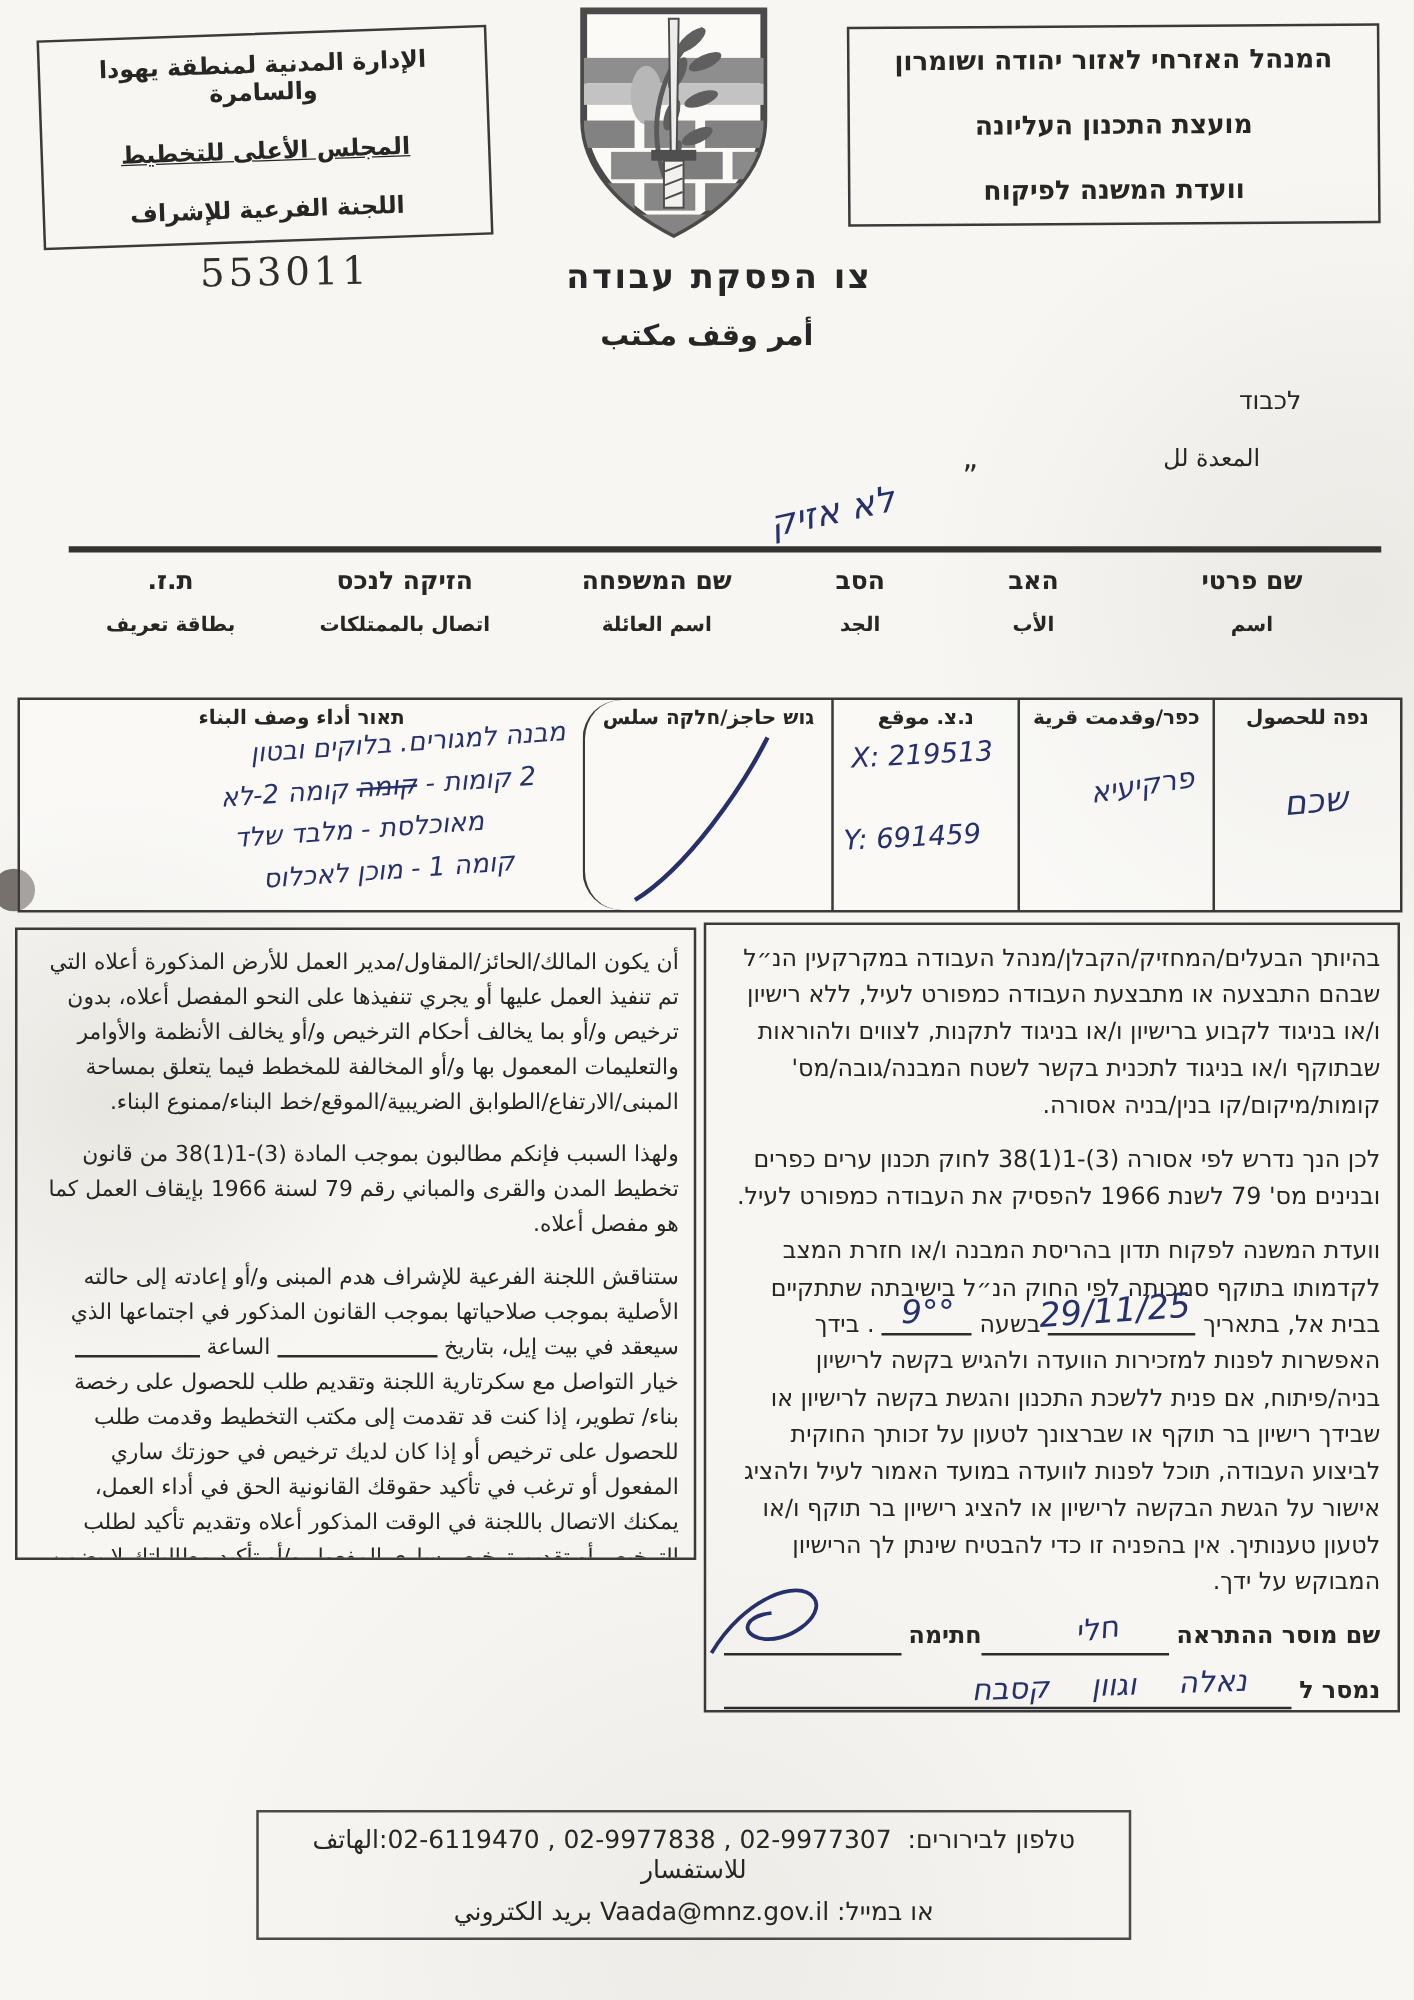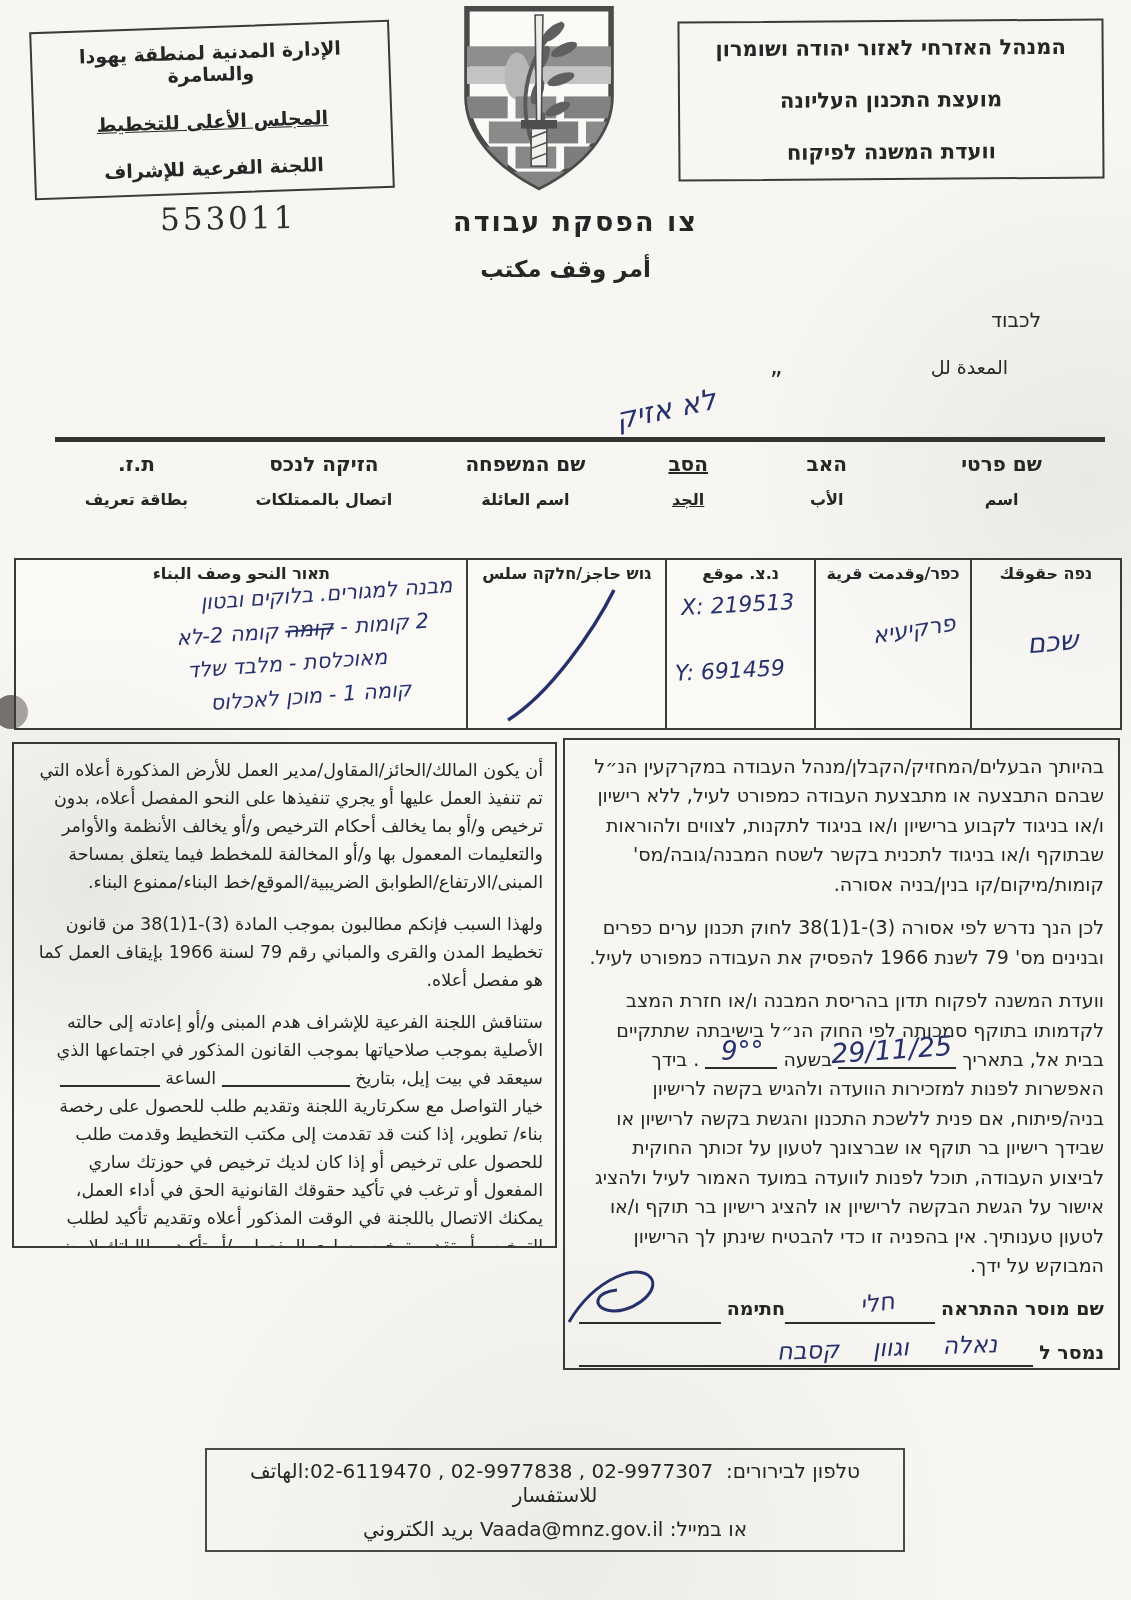--- a/index.html
+++ b/index.html
@@ -128,60 +128,60 @@
 
   <div class="parties" style="left:55px;top:452px;width:1050px;">
     <div class="pcol" style="width:19.7%;">
       <span class="he">שם פרטי</span>
       <span class="ar">اسم</span>
     </div>
     <div class="pcol" style="width:13.6%;">
       <span class="he">האב</span>
       <span class="ar">الأب</span>
     </div>
-    <div class="pcol" style="width:12.8%;text-decoration:underline;">
+    <div class="pcol" style="width:12.8%;">
       <span class="he">הסב</span>
       <span class="ar">الجد</span>
     </div>
     <div class="pcol" style="width:18.2%;">
       <span class="he">שם המשפחה</span>
       <span class="ar">اسم العائلة</span>
     </div>
     <div class="pcol" style="width:20.2%;">
       <span class="he">הזיקה לנכס</span>
       <span class="ar">اتصال بالممتلكات</span>
     </div>
     <div class="pcol" style="width:15.5%;">
       <span class="he">ת.ז.</span>
       <span class="ar">بطاقة تعريف</span>
     </div>
   </div>
 
   <div class="dtable" style="left:14px;top:558px;width:1108px;height:172px;">
     <div class="dcell" style="width:13.6%;">
-      <span class="lbl">נפה حقوقك</span>
+      <span class="lbl">נפה للحصول</span>
       <span class="hw" style="position:absolute;top:66px;right:42px;font-size:27px;transform:rotate(-5deg);">שכם</span>
     </div>
     <div class="dcell" style="width:14.1%;">
       <span class="lbl">כפר/وقدمت قرية</span>
       <span class="hw" style="position:absolute;top:56px;right:14px;font-size:23px;transform:rotate(-9deg);">פרקיעיא</span>
     </div>
     <div class="dcell" style="width:13.5%;">
       <span class="lbl">נ.צ. موقع</span>
       <span class="hw ltr" style="position:absolute;top:32px;left:14px;font-size:22px;transform:rotate(-3deg);">X: 219513</span>
       <span class="hw ltr" style="position:absolute;top:98px;left:8px;font-size:22px;transform:rotate(-3deg);">Y: 691459</span>
     </div>
-    <div class="dcell" style="width:18%;">
+    <div class="dcell" style="width:18%;border-radius:31px;">
       <span class="lbl">גוש حاجز/חלקה سلس</span>
       <svg style="position:absolute;left:30px;top:22px;" width="130" height="145" viewBox="0 0 130 145">
         <path d="M10 138 C52 112 96 48 116 8" fill="none" stroke="#26306b" stroke-width="3.5"></path>
       </svg>
     </div>
     <div class="dcell" style="width:40.8%;">
-      <span class="lbl">תאור النحو وصف البناء</span>
+      <span class="lbl">תאור أداء وصف البناء</span>
       <div class="hw" style="position:absolute;top:24px;right:10px;left:6px;font-size:21px;line-height:1.6;
                   transform:rotate(-4deg);direction:rtl;white-space:normal;">
         <div>מבנה למגורים. בלוקים ובטון</div>
         <div style="padding-right:26px;">
           <span>2 קומות - </span><span class="strike">קומה</span><span> קומה 2-לא</span>
         </div>
         <div style="padding-right:70px;">מאוכלסת - מלבד שלד</div>
         <div style="padding-right:48px;">קומה 1 - מוכן לאכלוס</div>
       </div>
     </div>

